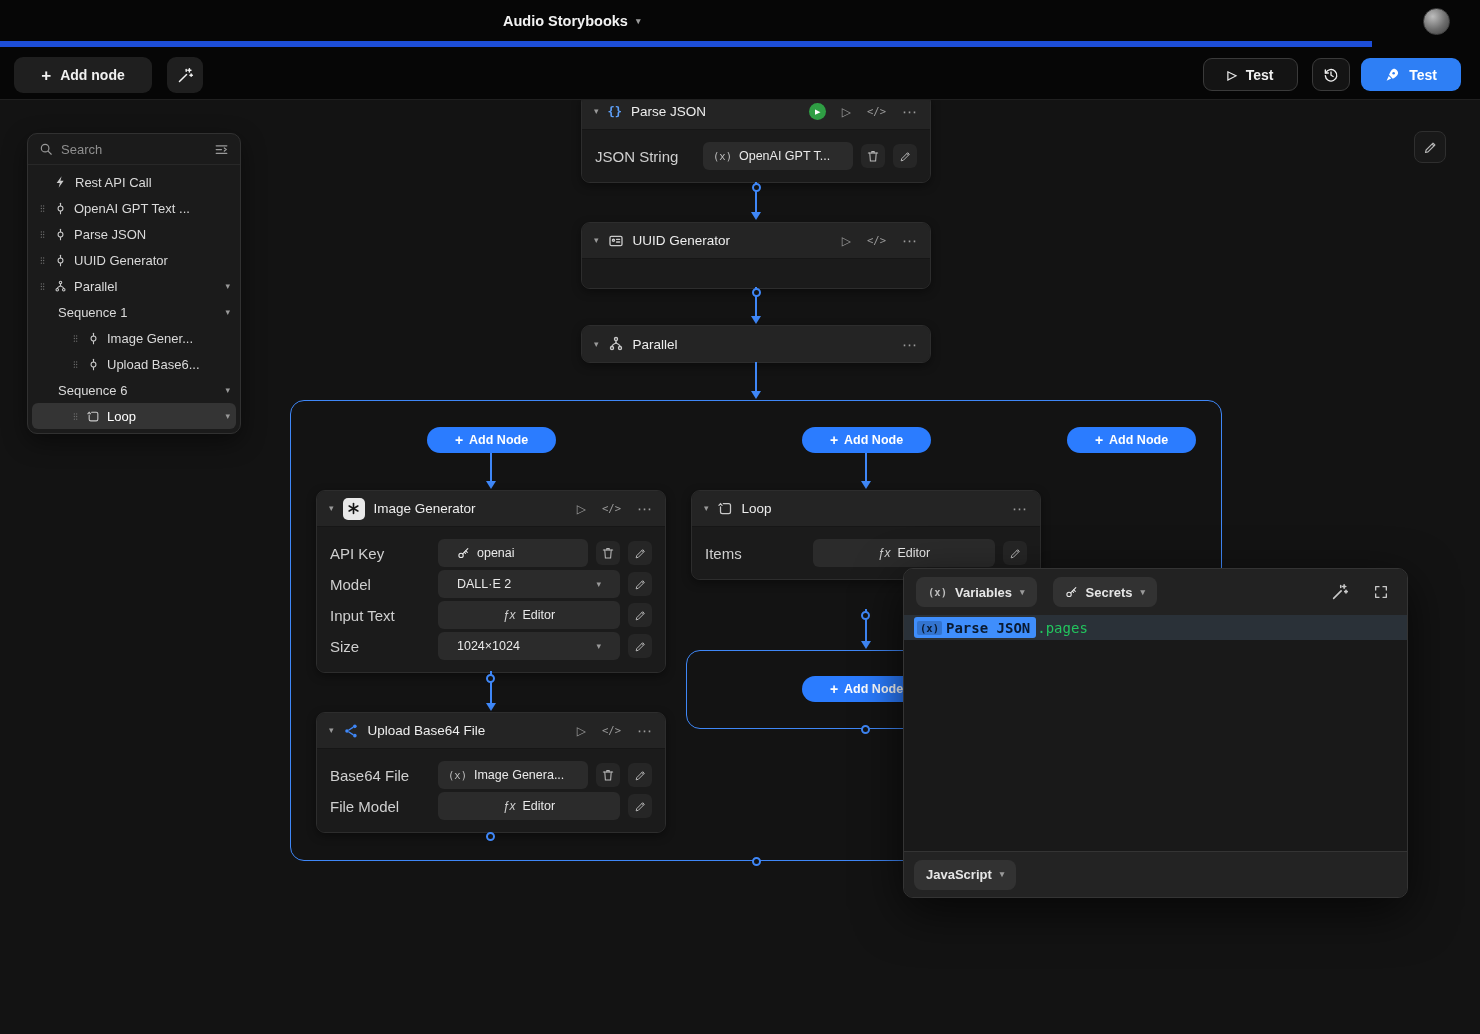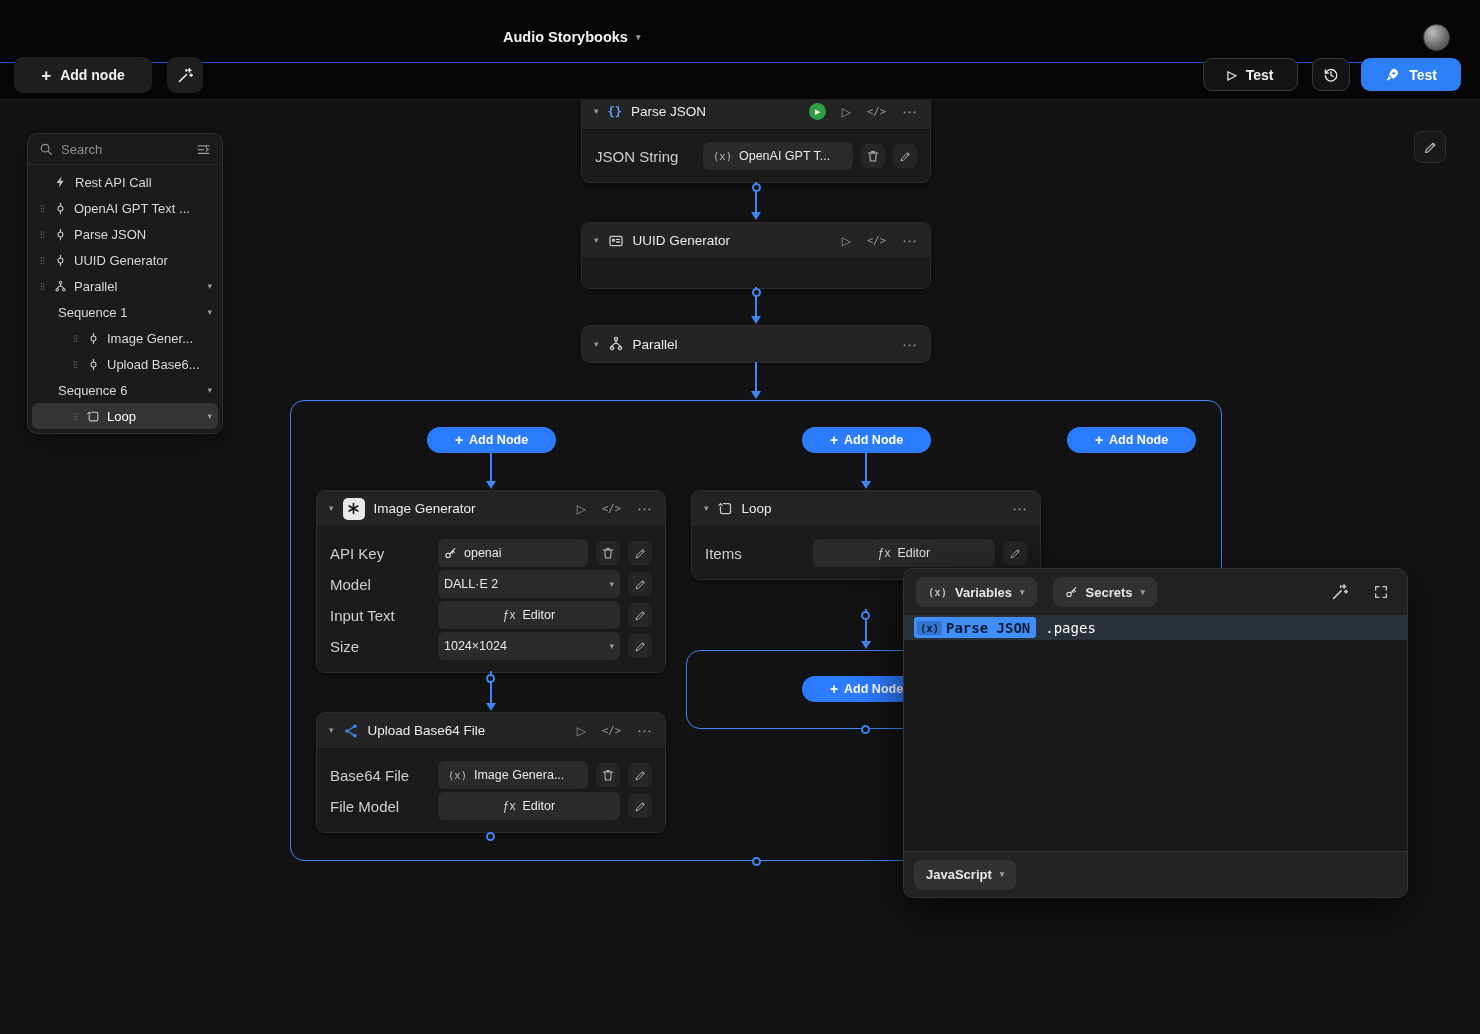--- a/index.html
+++ b/index.html
@@ -1,32 +1,32 @@
 <!DOCTYPE html>
 <html><head>
 <meta charset="utf-8">
 <style>
   *{box-sizing:border-box;margin:0;padding:0}
   html,body{width:1480px;height:1034px;background:#131313;font-family:"Liberation Sans",sans-serif;color:#e6e6e6;overflow:hidden}
   #stage{position:relative;width:1480px;height:1034px}
 
   
   #appheader{position:absolute;left:0;top:0;width:1480px;height:100px;background:#060606;border-bottom:1px solid #202020;z-index:8}
-  #topbar{position:absolute;left:0;top:16px;width:1372px;height:47px;border-bottom:1px solid #1d4ed8}
+  #topbar{position:absolute;left:0;top:0;width:1372px;height:47px;border-bottom:6px solid #1d4ed8}
   .tb-title{position:absolute;left:503px;top:13px;display:flex;align-items:center;gap:8px;font-size:14.5px;font-weight:700;color:#f2f2f2;cursor:pointer}
   .avatar{position:absolute;left:1423px;top:8px;width:27px;height:27px;border-radius:50%;background:radial-gradient(circle at 35% 30%,#bdbdbd,#6d6d6d 55%,#3c3c3c);border:1px solid #444}
   .btn{position:absolute;display:flex;align-items:center;justify-content:center;gap:9px;border-radius:9px;font-size:14px;font-weight:600;color:#f0f0f0;cursor:pointer}
   .btn-dark{background:#1f1f1f}
   .btn-outline{background:#141414;border:1px solid #3a3a3a}
   .btn-ship{background:#2e7ff5;color:#fff}
   .plusg{font-size:17px;font-weight:700;line-height:1}
   .playg{font-size:12px;color:#e8e8e8}
 
   
-  #sidebar{position:absolute;left:27px;top:133px;width:196px;height:301px;background:rgba(28,28,28,.97);border:1px solid #313131;border-radius:10px;z-index:4;display:flex;flex-direction:column;box-shadow:0 8px 24px rgba(0,0,0,.45)}
+  #sidebar{position:absolute;left:27px;top:133px;width:214px;height:301px;background:rgba(28,28,28,.97);border:1px solid #313131;border-radius:10px;z-index:4;display:flex;flex-direction:column;box-shadow:0 8px 24px rgba(0,0,0,.45)}
   .sb-search{height:31px;display:flex;align-items:center;gap:8px;padding:0 11px;border-bottom:1px solid #282828;flex:none}
   .sb-search input{flex:1;min-width:0;background:transparent;border:none;outline:none;color:#ddd;font-size:13px}
   .sb-search input::placeholder{color:#8f8f8f}
   .sb-list{padding:4px 4px 6px 4px;display:flex;flex-direction:column}
   .sb-item{height:26px;display:flex;align-items:center;gap:7px;padding:0 6px;font-size:13px;color:#dadada;border-radius:6px;cursor:pointer;white-space:nowrap}
   .sb-item.sel{background:#343434;color:#fff}
   .grip{color:#6e6e6e;flex:none}
   .grip.ph{visibility:hidden}
   .sb-ic{color:#c9c9c9;flex:none}
   .sb-ind{width:26px;flex:none}
@@ -42,23 +42,23 @@
   .ntitle{font-size:13.5px;color:#ededed}
   .nh-right{margin-left:auto;display:flex;align-items:center;gap:16px;color:#9b9b9b}
   .hic{font-size:12px;cursor:pointer;line-height:1}
   .hic.code{font-family:"DejaVu Sans Mono",monospace;font-size:10.5px}
   .hic.more{font-size:15px;letter-spacing:1px}
   .status-badge{width:17px;height:17px;border-radius:50%;background:#2f9e44;color:#fff;font-size:7px;display:flex;align-items:center;justify-content:center;padding-left:1px}
   .nbody{padding:12px 13px;display:flex;flex-direction:column;gap:3px;background:#1b1b1b}
   .nbody.empty{height:29px;padding:0}
   .frow{display:flex;align-items:center;height:28px;gap:8px}
   .flabel{width:100px;font-size:15px;color:#cfcfcf;flex:none;white-space:nowrap}
-  .fcontrol{flex:1;min-width:0;height:28px;background:#2b2b2b;border-radius:6px;display:flex;align-items:center;gap:7px;padding:0 6px;font-size:12.5px;color:#e9e9e9;cursor:pointer;white-space:nowrap}
+  .fcontrol{flex:1;min-width:0;height:28px;background:#2b2b2b;border-radius:6px;display:flex;align-items:center;gap:7px;padding:0 19px;font-size:12.5px;color:#e9e9e9;cursor:pointer;white-space:nowrap}
   .fcontrol.center{justify-content:center}
-  .fx{color:#cfcfcf;font-size:12px}
+  .fx{font-style:italic;color:#cfcfcf;font-size:12px}
   .xv{font-family:"DejaVu Sans Mono",monospace;font-size:10.5px;color:#bdbdbd}
   .sqbtn{width:24px;height:24px;flex:none;border-radius:6px;background:#262626;display:flex;align-items:center;justify-content:center;color:#b9b9b9;cursor:pointer}
   .varchip{flex:1;min-width:0;height:28px;background:#2b2b2b;border-radius:6px;display:flex;align-items:center;gap:7px;padding:0 10px;font-size:12.5px;color:#e9e9e9;cursor:pointer;white-space:nowrap;overflow:hidden}
   .openai-sq{width:22px;height:22px;border-radius:5px;background:#e9e9e9;display:flex;align-items:center;justify-content:center;flex:none}
   .braces{font-family:"DejaVu Sans Mono",monospace;font-weight:700;font-size:12px;color:#5ea0f8}
 
   .group{position:absolute;border:1px solid #3f87f7;border-radius:14px}
   .addnode{position:absolute;width:129px;height:26px;border-radius:13px;background:#2b7cff;color:#fff;display:flex;align-items:center;justify-content:center;gap:6px;font-size:12.5px;font-weight:700;cursor:pointer;white-space:nowrap;overflow:hidden}
   .addnode .plus{font-size:14px;font-weight:700}
 
@@ -70,21 +70,21 @@
 
   
   #editor-panel{position:absolute;left:903px;top:568px;width:505px;height:330px;background:#1c1c1c;border:1px solid #343434;border-radius:10px;z-index:6;display:flex;flex-direction:column;box-shadow:0 14px 48px rgba(0,0,0,.65);overflow:hidden}
   .ep-head{height:46px;flex:none;display:flex;align-items:center;gap:16px;padding:0 12px;background:#222}
   .pill{height:30px;display:flex;align-items:center;gap:8px;padding:0 12px;background:#323232;border-radius:8px;font-size:13px;font-weight:600;color:#e6e6e6;cursor:pointer}
   .ep-icons{margin-left:auto;display:flex;align-items:center;gap:24px;color:#c9c9c9;padding-right:6px}
   .ep-body{flex:1;background:#191919;position:relative}
   .code-line{height:25px;background:#2a3138;display:flex;align-items:center;padding:0 10px;font-family:"DejaVu Sans Mono",monospace;font-size:14px;gap:0}
   .code-chip{height:21px;display:flex;align-items:center;gap:4px;background:#3f8efc;border-radius:3px;padding:0 6px 0 3px;color:#0a1a30;font-weight:700;cursor:pointer}
   .chip-xv{font-size:10.5px;background:rgba(10,26,48,.22);border-radius:2px;padding:1px 3px;color:#0a1a30}
-  .code-suffix{color:#ffffff;margin-left:9px}
+  .code-suffix{color:#22c55e;margin-left:1px}
   .ep-foot{height:46px;flex:none;display:flex;align-items:center;padding:0 10px;background:#232323;border-top:1px solid #343434}
 
   
   #logsbar{position:absolute;left:0;top:982px;width:1480px;height:52px;background:#111;border-top:1px solid #242424;display:flex;align-items:center;padding:0 18px;z-index:7}
   .logs-title{font-size:15px;font-weight:600;color:#ededed}
   .logs-right{margin-left:auto;display:flex;align-items:center;gap:28px;color:#b5b5b5}
   .logs-entries{font-size:13px}
   .icbtn{display:flex;align-items:center;justify-content:center;color:#c9c9c9;cursor:pointer}
 </style>
 </head>

